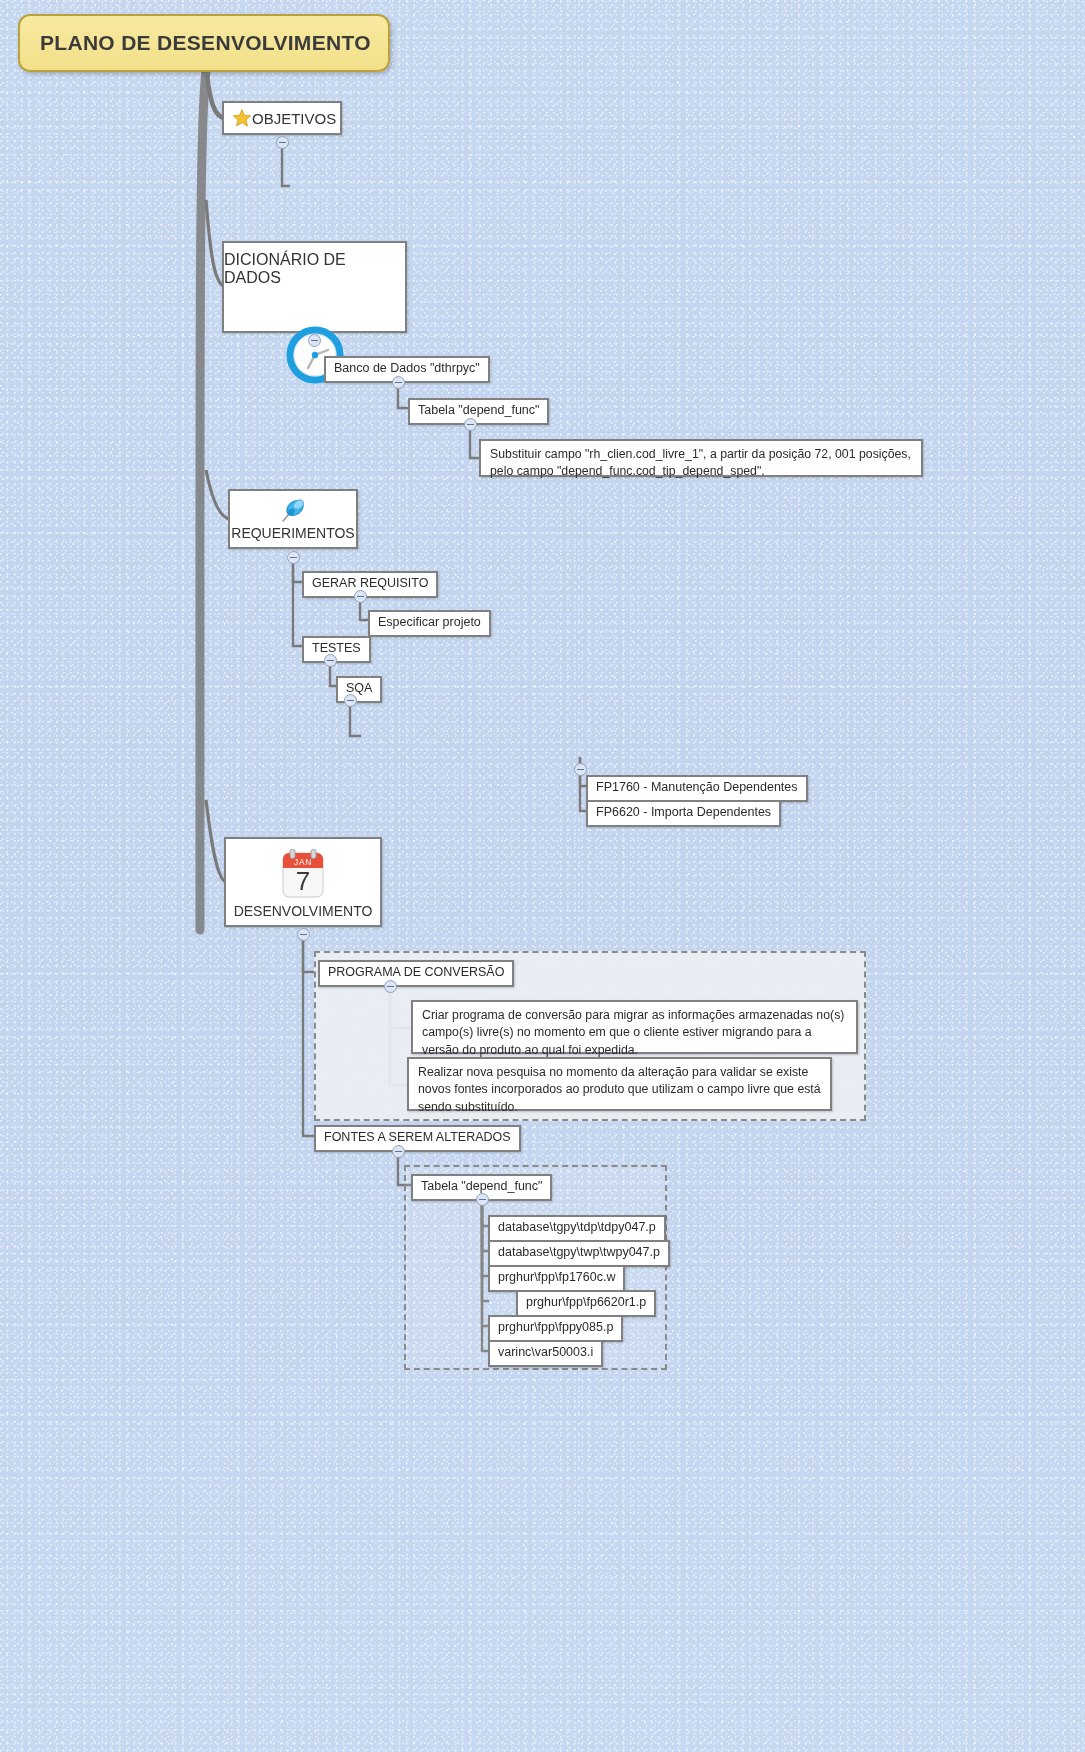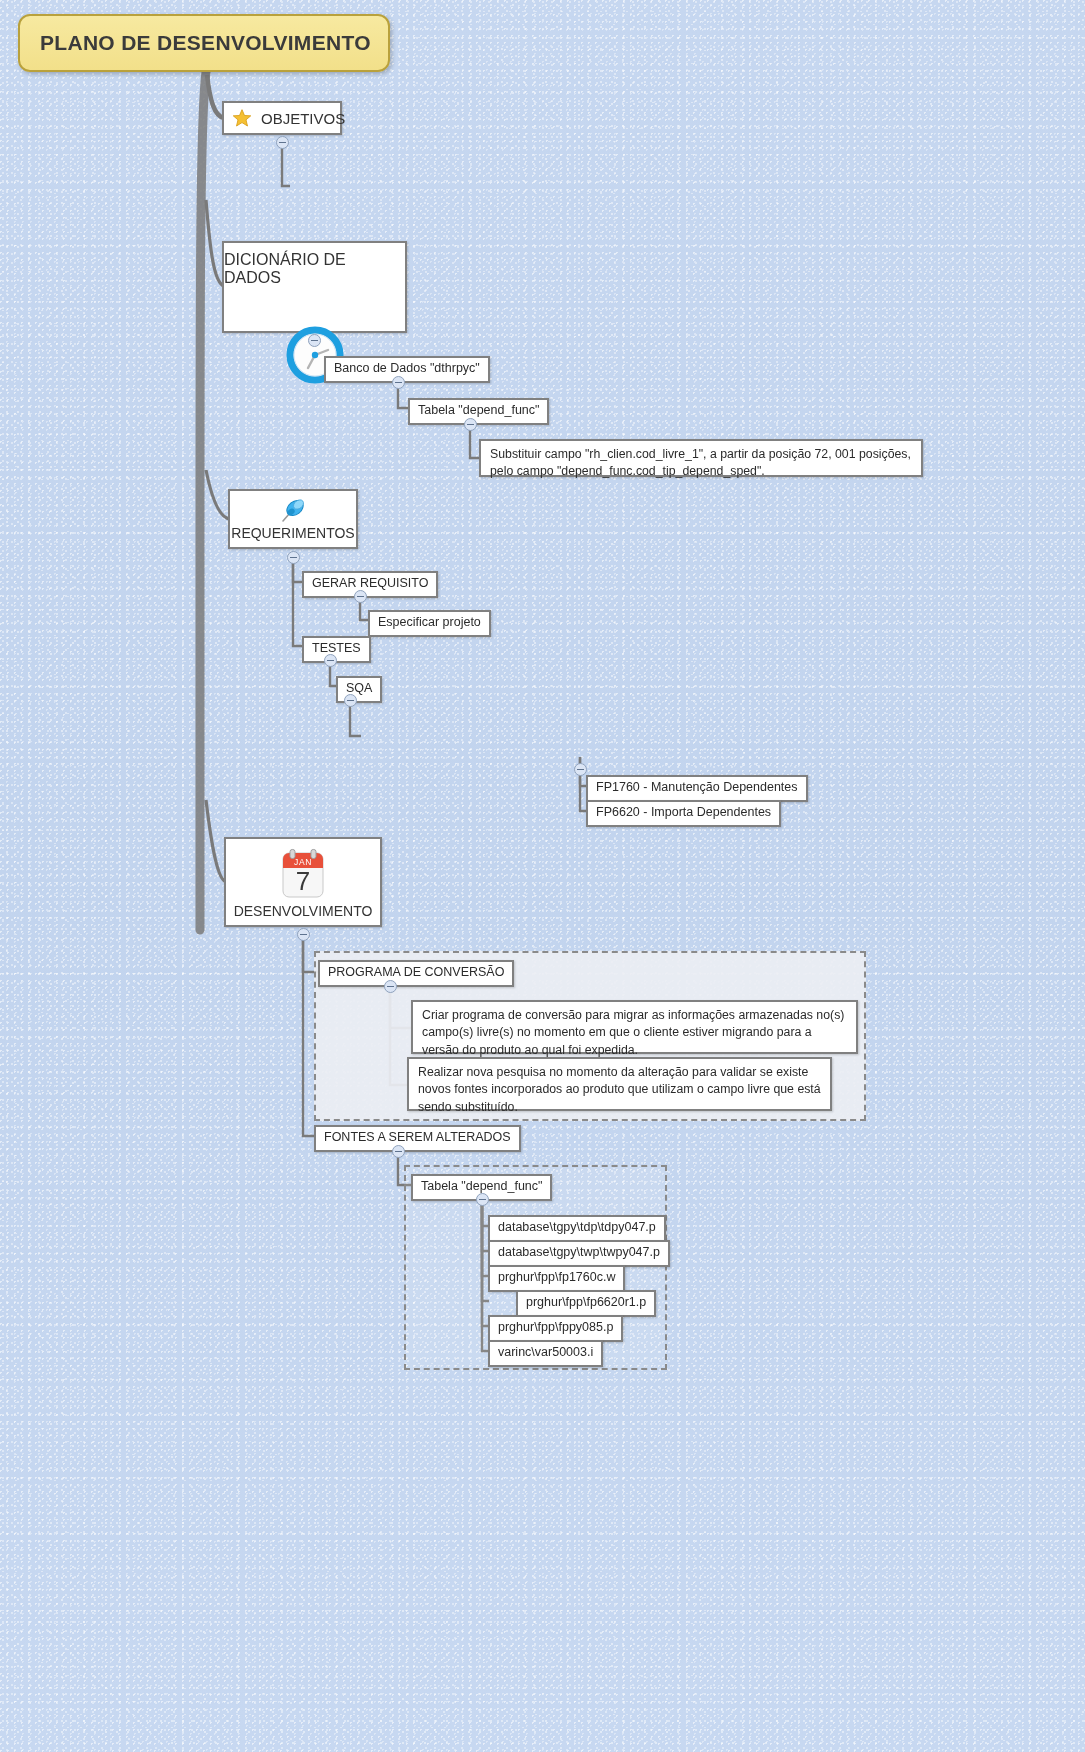--- a/index.html
+++ b/index.html
@@ -40,21 +40,21 @@
     padding-left:20px;
   }
 
   
   .branch-big{
     display:flex;flex-direction:column;align-items:center;justify-content:flex-start;
     background:#fff;border:2px solid #808080;
   }
   .branch-big .label{font-size:17px;color:#333;line-height:1.1;}
 
-  .objetivos{left:222px;top:101px;width:120px;height:34px;display:flex;align-items:center;gap:9px;padding-left:8px;}
+  .objetivos{left:222px;top:101px;width:120px;height:34px;display:flex;align-items:center;gap:0;padding-left:8px;}
   .objetivos .label{font-size:15px;color:#333;}
 
   .dicionario{left:222px;top:241px;width:185px;height:92px;padding-top:8px;gap:38px;}
   .dicionario .label{font-size:16px;}
 
   .requerimentos{left:228px;top:489px;width:130px;height:60px;padding-top:6px;}
   .requerimentos .label{font-size:14px;}
 
   .desenvolvimento{left:224px;top:837px;width:158px;height:90px;padding-top:6px;}
   .desenvolvimento .label{font-size:14px;}

